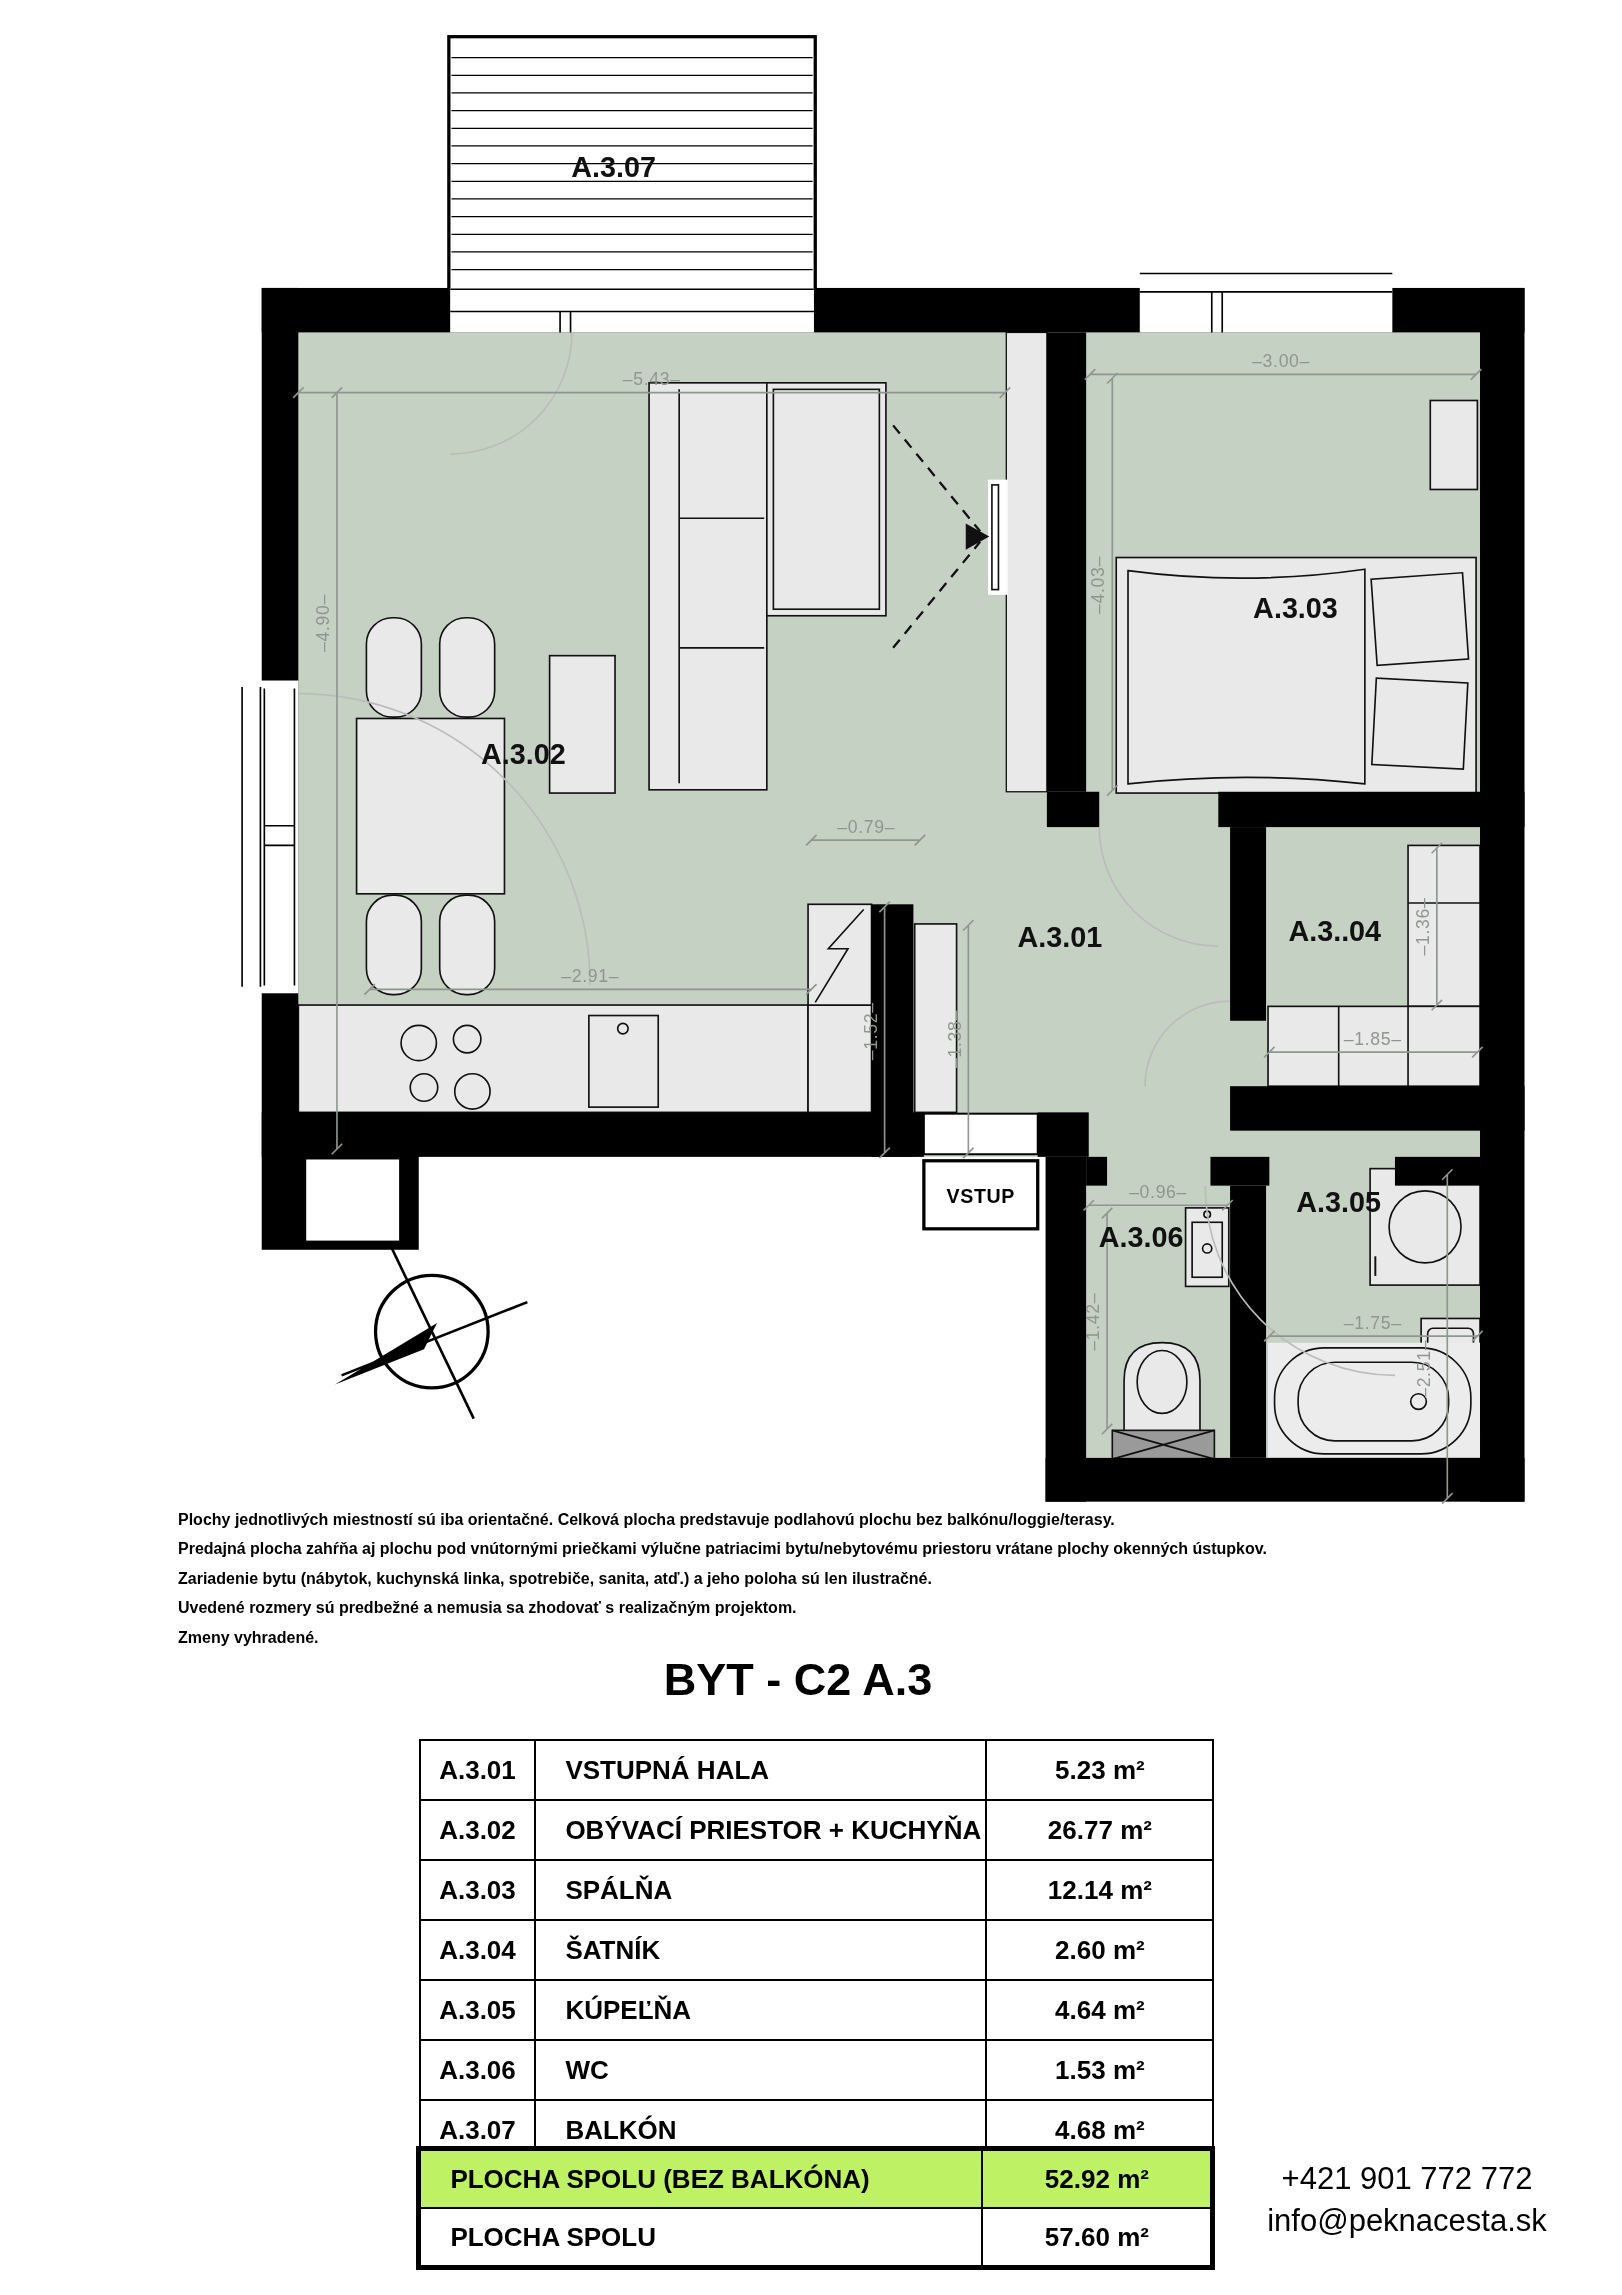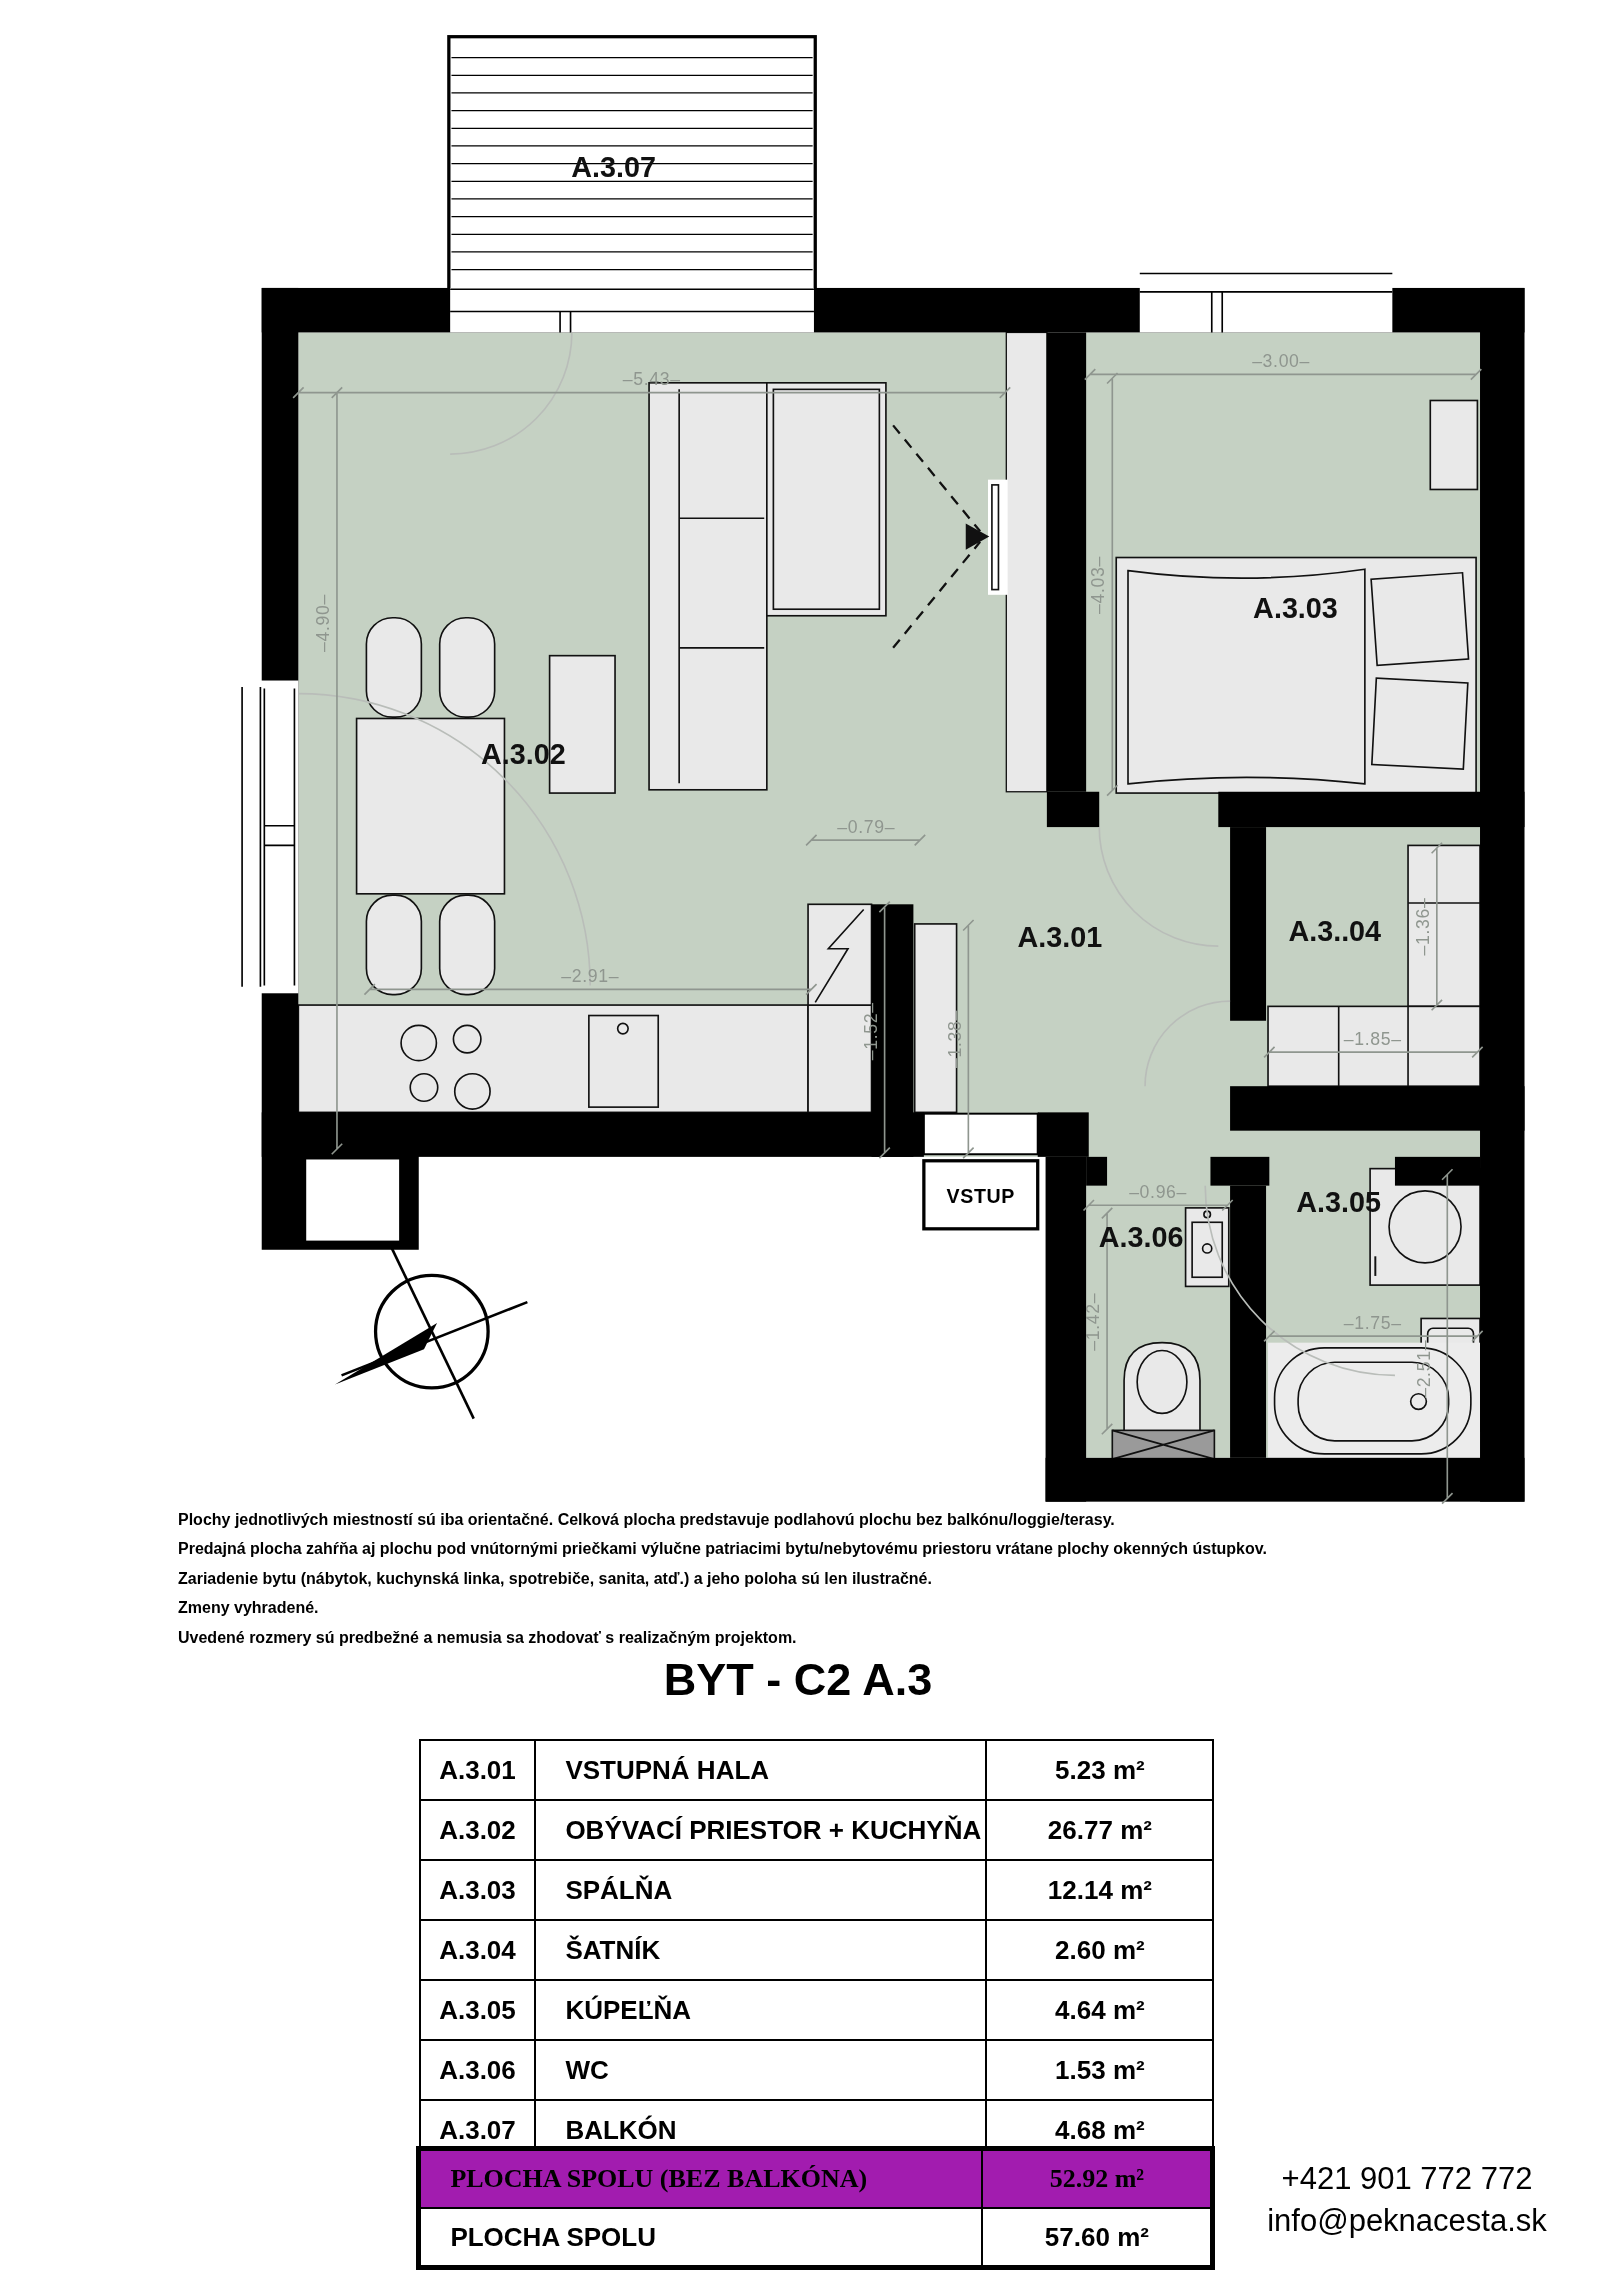--- a/index.html
+++ b/index.html
@@ -23,21 +23,21 @@
               font-size:45px;font-weight:600;letter-spacing:0px;}
   #area-table{position:absolute;left:419px;top:1739px;border-collapse:collapse;}
   #area-table td{border:2px solid #000;height:58px;font-size:26px;font-weight:700;padding:0;}
   #area-table .c-code{width:113px;text-align:center;}
   #area-table .c-name{width:420px;text-align:left;padding-left:29.4px;}
   #area-table .c-area{width:225px;text-align:center;}
   #sum-table{position:absolute;left:416px;top:2146px;border-collapse:collapse;border:5.2px solid #000;}
   #sum-table td{border:2.6px solid #000;height:54px;font-size:26px;font-weight:700;}
   #sum-table .s-label{width:530px;text-align:left;padding-left:29.4px;}
   #sum-table .s-area{width:225px;text-align:center;}
-  .sum-green{background:#a21caf;font-family:Liberation Serif, serif;}
+  .sum-green{background:#bef264;}
   #contact{position:absolute;left:1217px;top:2158px;width:380px;text-align:center;
            font-size:31px;line-height:42px;font-weight:400;}
 </style>
 </head>
 <body>
 
 <div id="page">
 
   <svg id="plan-svg" width="1622" height="1505" viewBox="0 0 2479 2300" xmlns="http://www.w3.org/2000/svg">
 
@@ -238,22 +238,22 @@
       <line x1="598" y1="1906" x2="724" y2="2168" stroke="#000" stroke-width="4"></line>
       <line x1="522" y1="2102" x2="806" y2="1990" stroke="#000" stroke-width="4"></line>
       <polygon points="512,2116 668,2022 648,2062" fill="#000"></polygon>
     </g>
   </svg>
 
   <div id="disclaimer">
     <span style="display:block">Plochy jednotlivých miestností sú iba orientačné. Celková plocha predstavuje podlahovú plochu bez balkónu/loggie/terasy.</span>
     <span style="display:block">Predajná plocha zahŕňa aj plochu pod vnútornými priečkami výlučne patriacimi bytu/nebytovému priestoru vrátane plochy okenných ústupkov.</span>
     <span style="display:block">Zariadenie bytu (nábytok, kuchynská linka, spotrebiče, sanita, atď.) a jeho poloha sú len ilustračné.</span>
+    <span style="display:block">Uvedené rozmery sú predbežné a nemusia sa zhodovať s realizačným projektom.</span>
     <span style="display:block">Zmeny vyhradené.</span>
-    <span style="display:block">Uvedené rozmery sú predbežné a nemusia sa zhodovať s realizačným projektom.</span>
   </div>
 
   <div id="main-title">BYT - C2 A.3</div>
 
   <table id="area-table">
     <tbody>
       <tr>
         <td class="c-code">A.3.01</td>
         <td class="c-name">VSTUPNÁ HALA</td>
         <td class="c-area">5.23 m²</td>

